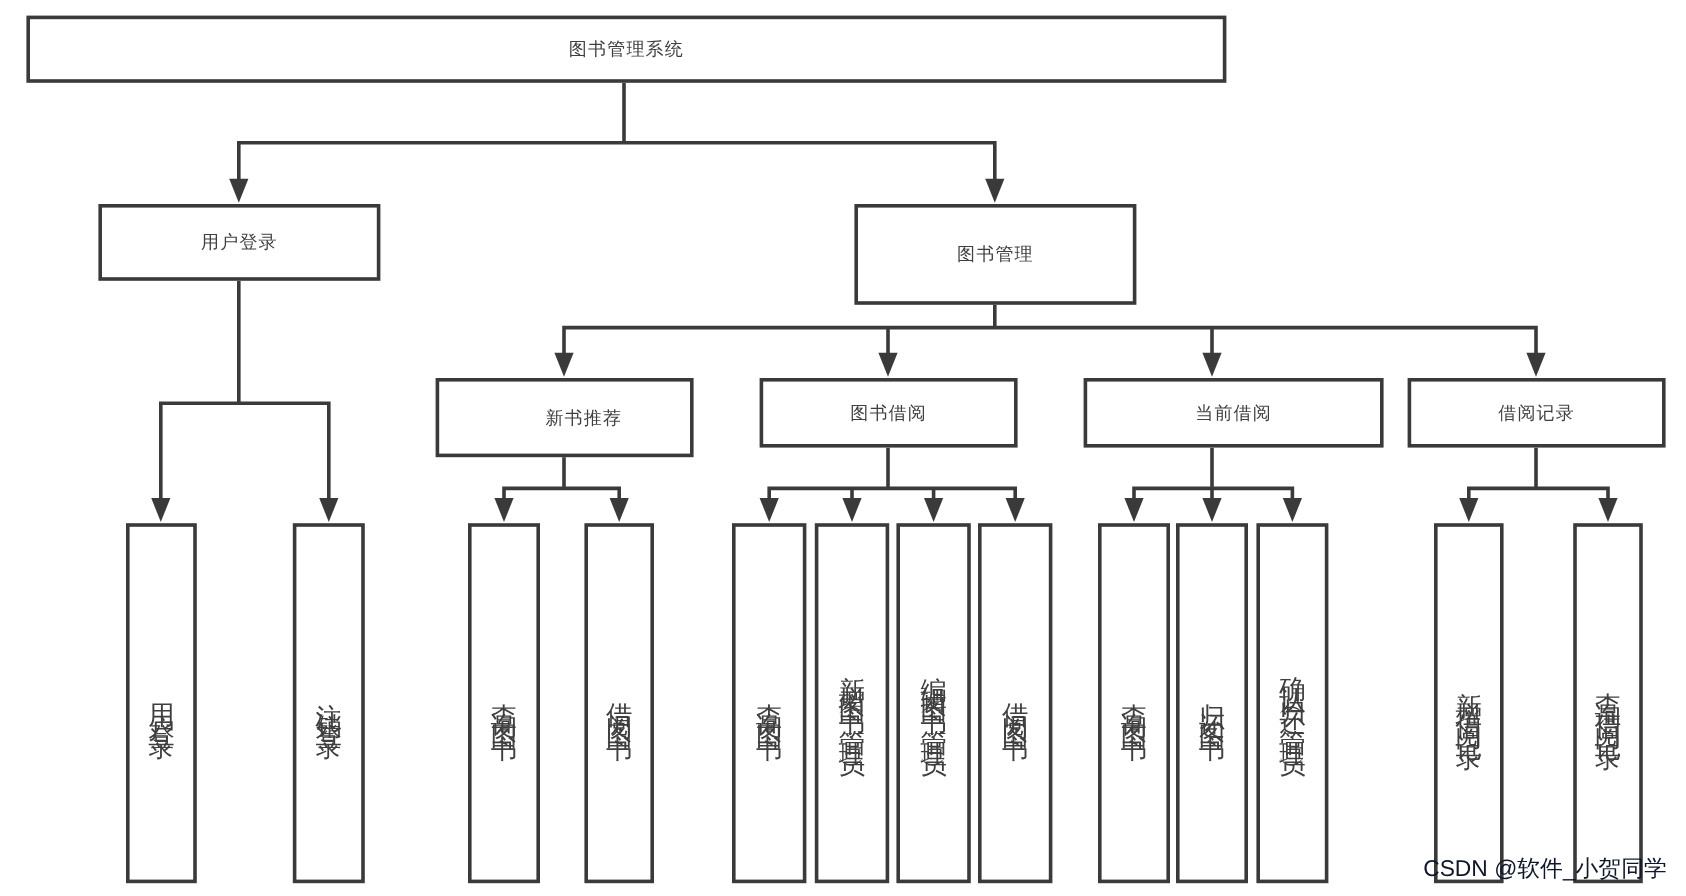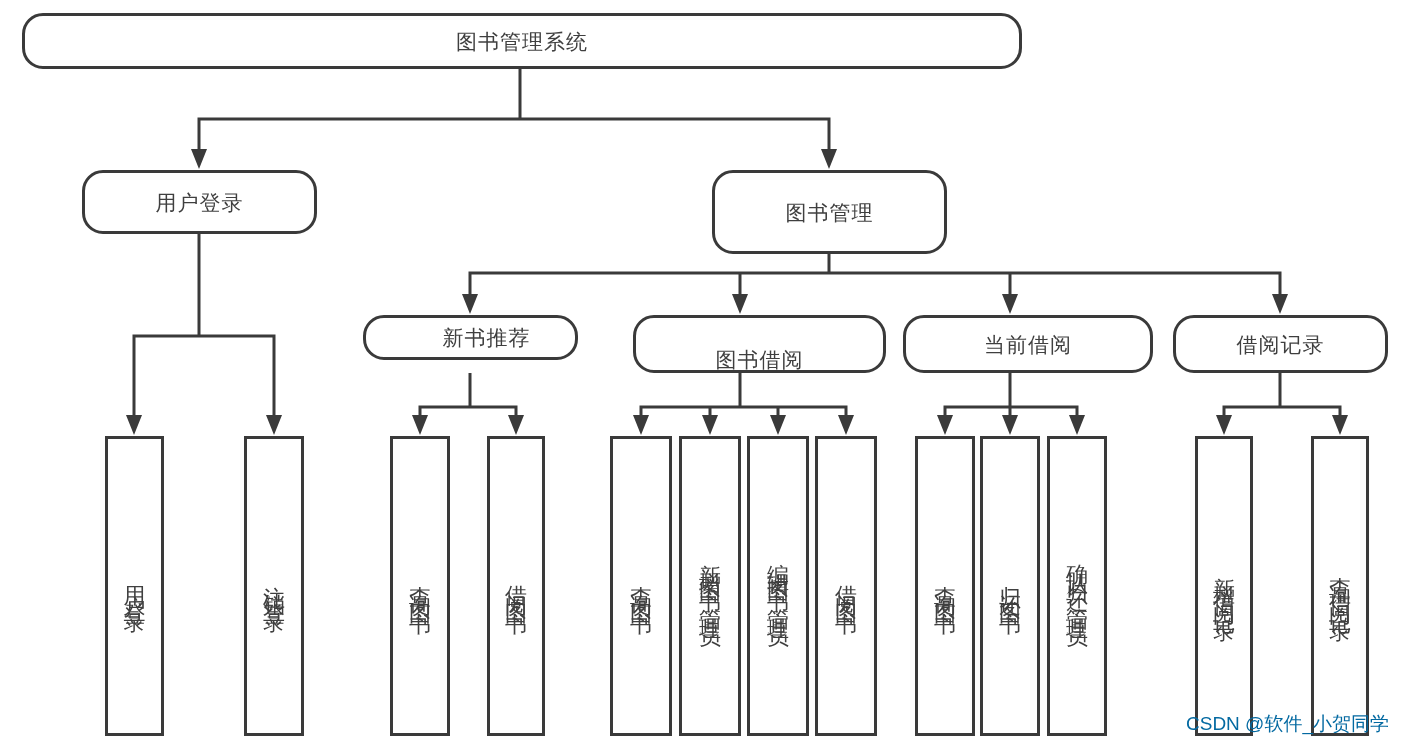--- a/index.html
+++ b/index.html
@@ -26,42 +26,41 @@
     box-sizing: border-box;
     border: 3px solid #3a3a3a;
     background: #ffffff;
     color: #3f3f3f;
     display: flex;
     align-items: center;
     justify-content: center;
     text-align: center;
   }
   .h-node {
-    font-size: 21px;
+    font-size: 15px;
     letter-spacing: 1px;
     line-height: 1;
-    border-radius: 21px;
   }
   .v-node {
     font-size: 22px;
   }
   .v-node .vtext {
     writing-mode: vertical-rl;
     text-orientation: mixed;
     letter-spacing: 9px;
     line-height: 1;
     white-space: nowrap;
   }
   .watermark {
     position: absolute;
     left: 1186px;
     top: 711px;
     width: 215px;
     font-size: 19px;
-    color: #0369a1;
+    color: #0f172a;
     white-space: nowrap;
   }
 </style>
 </head>
 <body>
 
 <div id="canvas">
 
   <svg id="connector-layer" viewBox="0 0 1405 747" xmlns="http://www.w3.org/2000/svg">
     <g stroke="#3a3a3a" stroke-width="3" fill="none">
@@ -100,24 +99,24 @@
     <span>图书管理系统</span>
   </div>
 
   <div class="node h-node" style="left:82px; top:170px; width:235px; height:64px;">
     <span>用户登录</span>
   </div>
   <div class="node h-node" style="left:712px; top:170px; width:235px; height:84px;">
     <span>图书管理</span>
   </div>
 
-  <div class="node h-node" style="left:363px; top:315px; width:215px; height:45px;padding-left:32px;">
+  <div class="node h-node" style="left:363px; top:315px; width:215px; height:66px;padding-left:32px;">
     <span>新书推荐</span>
   </div>
-  <div class="node h-node" style="left:633px; top:315px; width:253px; height:58px;align-items:flex-end;">
+  <div class="node h-node" style="left:633px; top:315px; width:215px; height:58px;">
     <span>图书借阅</span>
   </div>
   <div class="node h-node" style="left:903px; top:315px; width:250px; height:58px;">
     <span>当前借阅</span>
   </div>
   <div class="node h-node" style="left:1173px; top:315px; width:215px; height:58px;">
     <span>借阅记录</span>
   </div>
 
   <div class="node v-node" style="left:105px; top:436px; width:59px; height:300px;">

